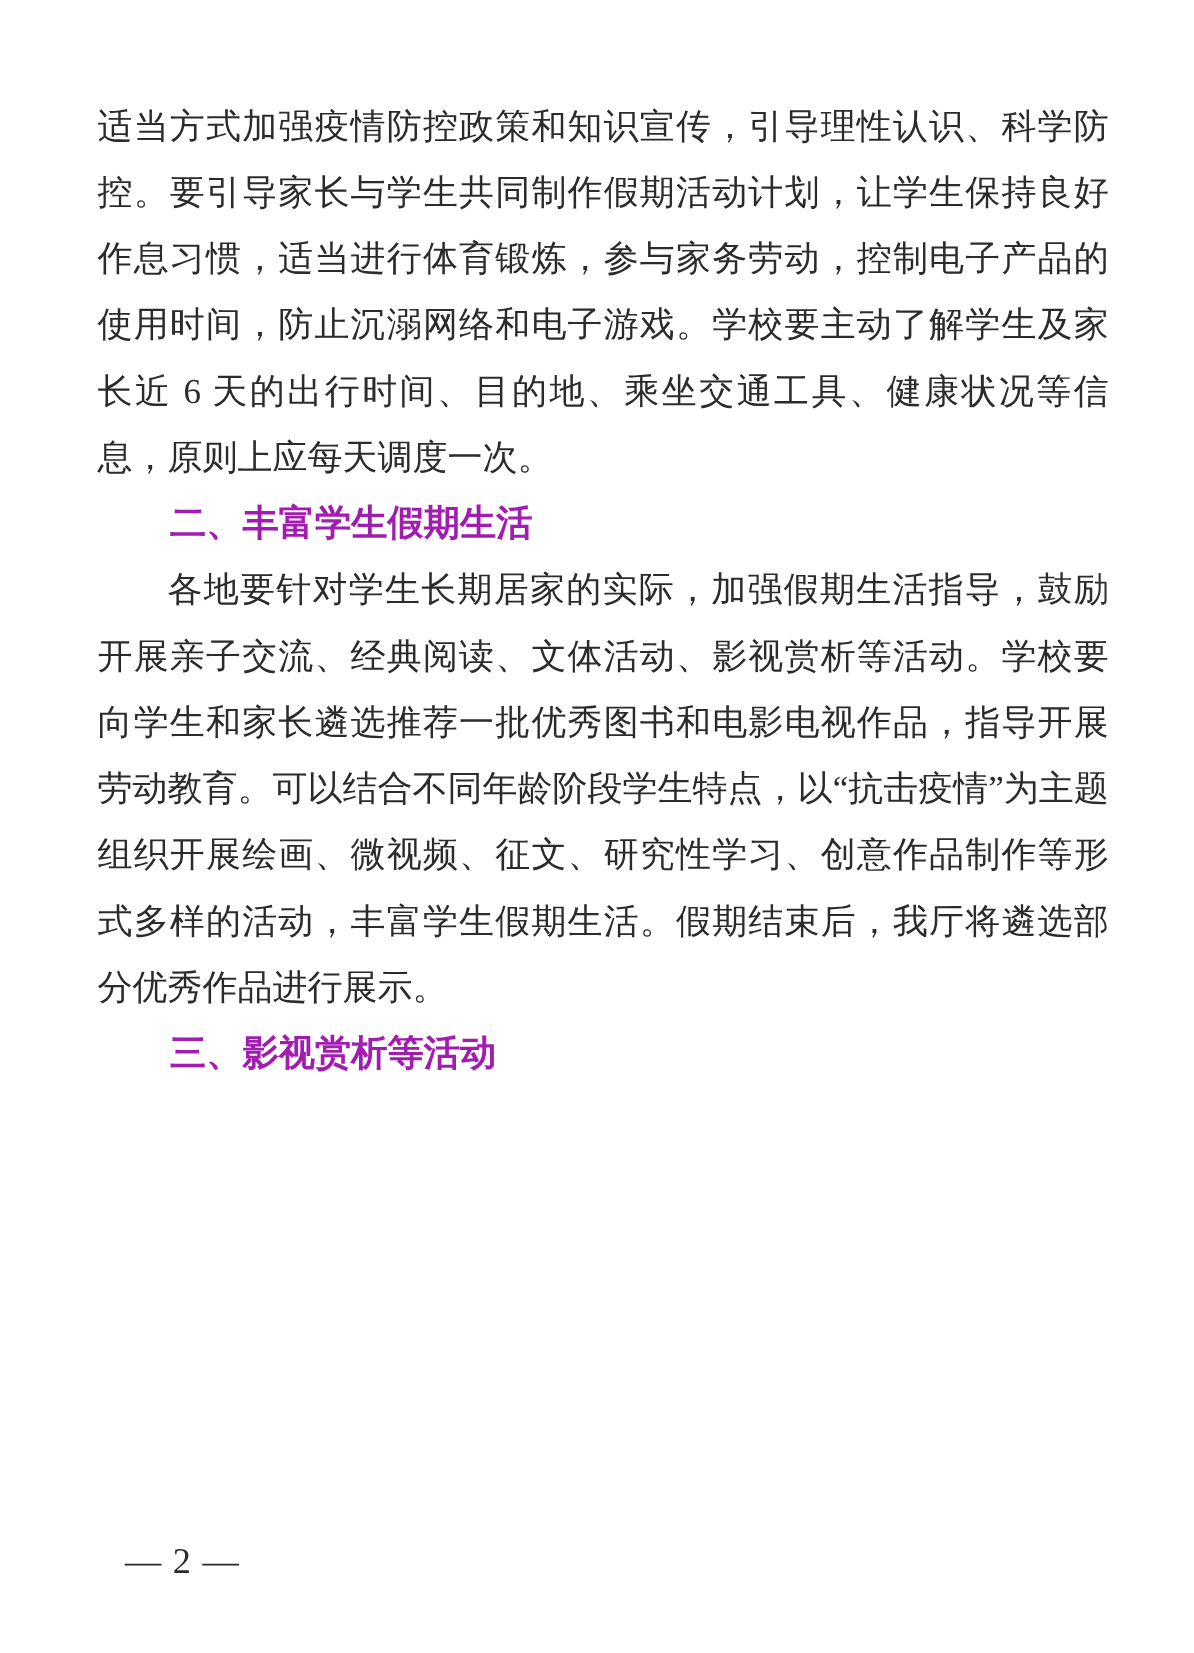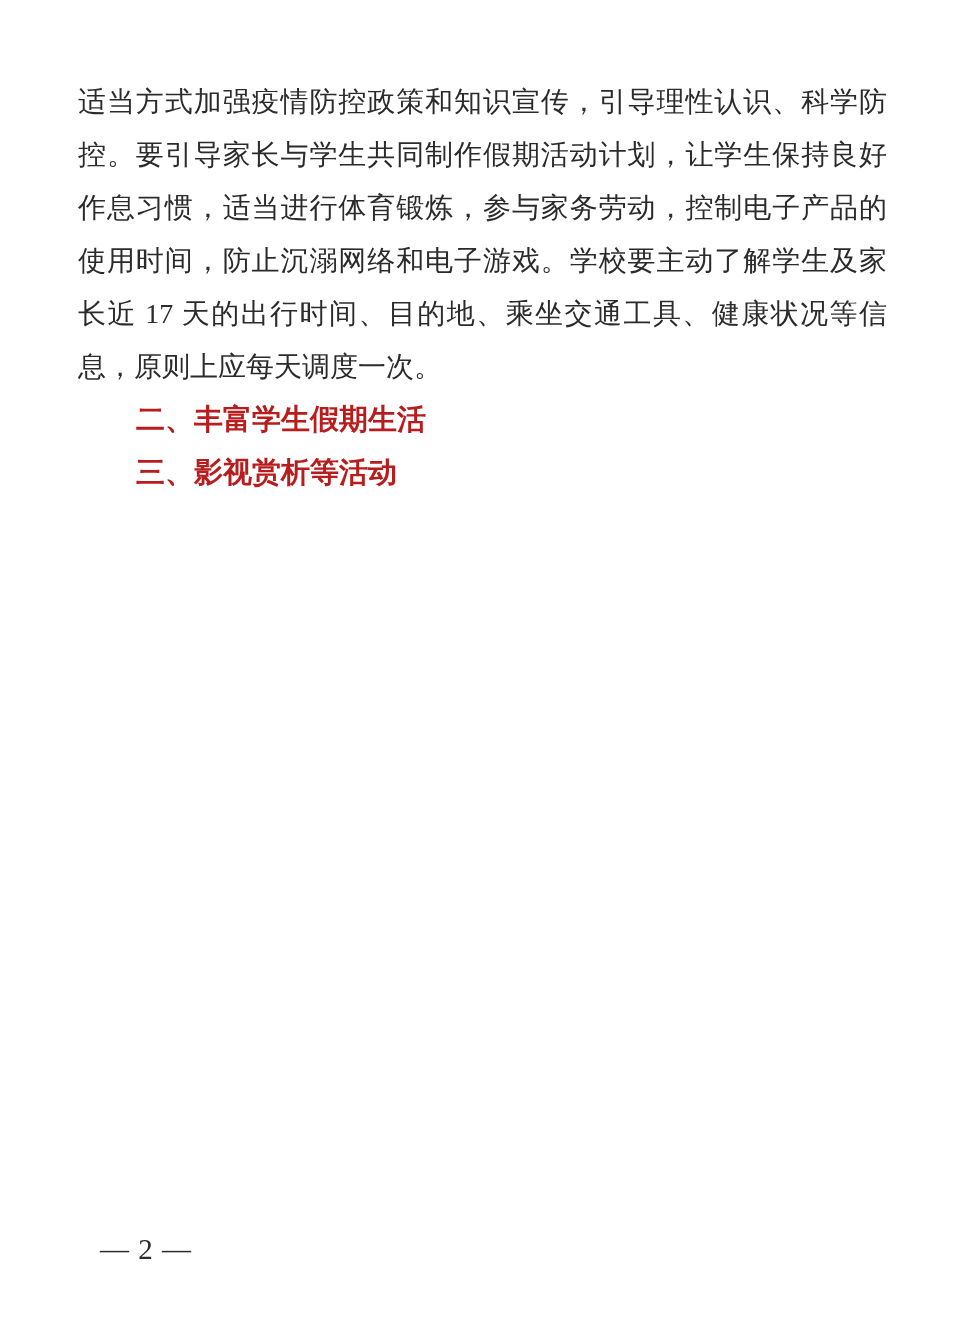--- a/index.html
+++ b/index.html
@@ -32,37 +32,38 @@
   p.para.indent {
     text-indent: 2em;
   }
   h2.heading {
     font-family: "Liberation Sans", "DejaVu Sans", sans-serif;
     font-weight: 700;
     font-size: 29px;
     line-height: 53px;
     margin: 0;
     padding: 0;
-    color: #b91c1c;
+    color: #a21caf;
     text-indent: 2em;
     text-align: left;
   }
   .footer {
     position: absolute;
     left: 100px;
     top: 1233px;
     font-family: "Liberation Serif", "DejaVu Serif", serif;
     font-size: 29px;
     color: #2b2b2b;
     letter-spacing: 1px;
   }
 </style>
 </head>
 <body>
 
 <div class="page">
   <div class="content">
-    <p class="para">适当方式加强疫情防控政策和知识宣传，引导理性认识、科学防控。要引导家长与学生共同制作假期活动计划，让学生保持良好作息习惯，适当进行体育锻炼，参与家务劳动，控制电子产品的使用时间，防止沉溺网络和电子游戏。学校要主动了解学生及家长近 17 天的出行时间、目的地、乘坐交通工具、健康状况等信息，原则上应每天调度一次。</p>
+    <p class="para">适当方式加强疫情防控政策和知识宣传，引导理性认识、科学防控。要引导家长与学生共同制作假期活动计划，让学生保持良好作息习惯，适当进行体育锻炼，参与家务劳动，控制电子产品的使用时间，防止沉溺网络和电子游戏。学校要主动了解学生及家长近 6 天的出行时间、目的地、乘坐交通工具、健康状况等信息，原则上应每天调度一次。</p>
     <h2 class="heading">二、丰富学生假期生活</h2>
+    <p class="para indent">各地要针对学生长期居家的实际，加强假期生活指导，鼓励开展亲子交流、经典阅读、文体活动、影视赏析等活动。学校要向学生和家长遴选推荐一批优秀图书和电影电视作品，指导开展劳动教育。可以结合不同年龄阶段学生特点，以“抗击疫情”为主题组织开展绘画、微视频、征文、研究性学习、创意作品制作等形式多样的活动，丰富学生假期生活。假期结束后，我厅将遴选部分优秀作品进行展示。</p>
     <h2 class="heading">三、影视赏析等活动</h2>
   </div>
   <div class="footer">— 2 —</div>
 </div>
 
 </body></html>

